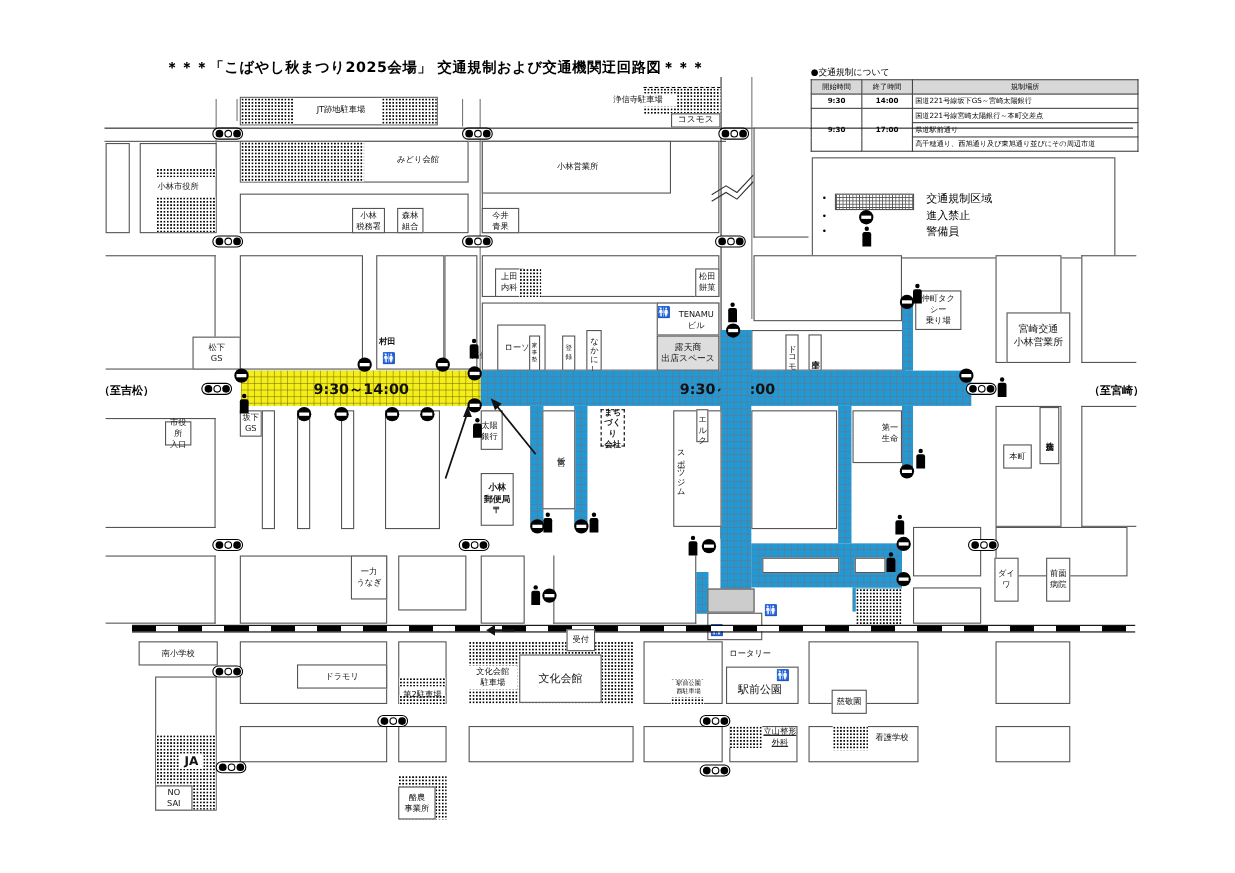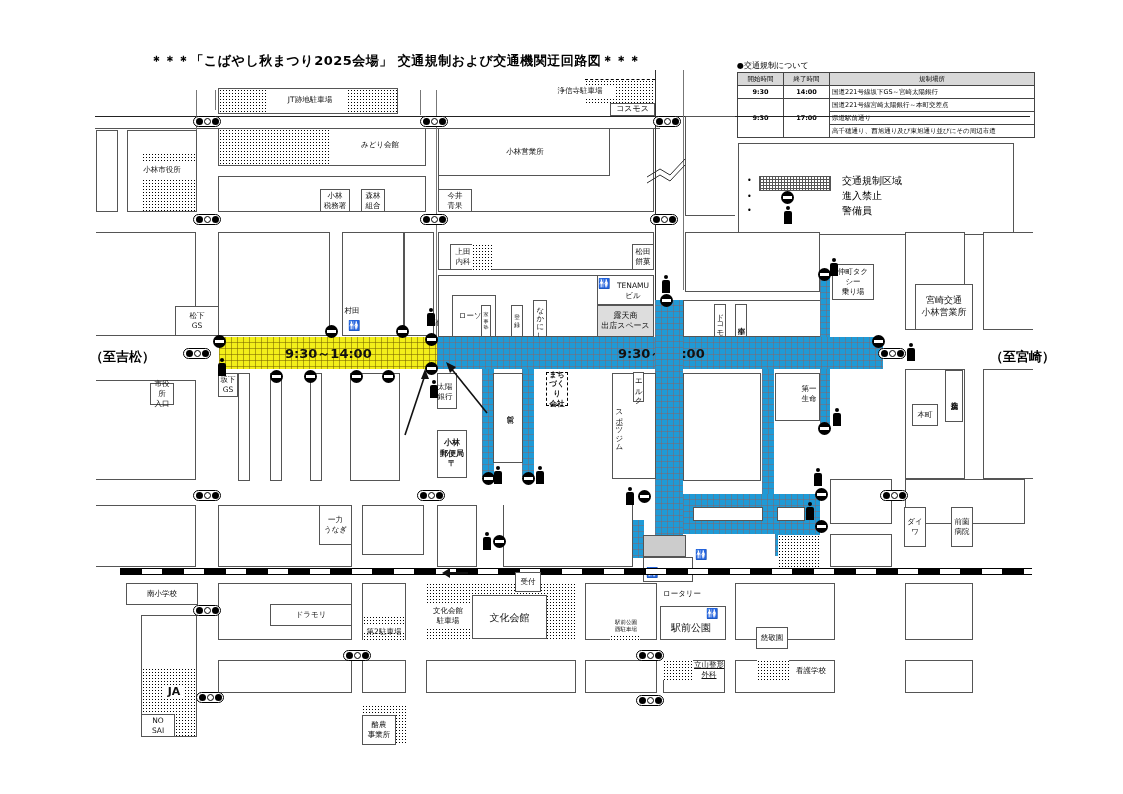--- a/index.html
+++ b/index.html
@@ -16,21 +16,21 @@
   .sig{position:absolute;width:28px;height:11px;border:1px solid #000;border-radius:6px;background:#fff;display:flex;align-items:center;justify-content:space-around;padding:0 1px;box-sizing:border-box;}
   .sig i{width:7px;height:7px;border-radius:50%;background:#000;display:block;}
   .sig i.w{background:#fff;border:1px solid #000;width:5px;height:5px;}
   .noentry{position:absolute;width:13px;height:13px;border-radius:50%;background:#000;}
   .noentry::after{content:"";position:absolute;left:2px;right:2px;top:5px;height:3px;background:#fff;}
   .guard{position:absolute;width:8px;height:18px;}
   .guard::before{content:"";position:absolute;left:2px;top:0;width:4px;height:4px;border-radius:50%;background:#000;}
   .guard::after{content:"";position:absolute;left:0;top:5px;width:8px;height:13px;background:#000;border-radius:2px 2px 0 0;}
   .wc{position:absolute;font-size:10px;font-weight:bold;letter-spacing:-2px;}
   .time{position:absolute;font-size:13px;font-weight:bold;color:#111;white-space:nowrap;}
-  .dir{position:absolute;font-size:13px;font-weight:bold;white-space:nowrap;}
+  .dir{position:absolute;font-size:10px;font-weight:bold;white-space:nowrap;}
   table.reg{position:absolute;left:737px;top:72px;border-collapse:collapse;font-size:6.5px;width:298px;}
   table.reg td,table.reg th{border:1px solid #444;padding:1px 2px;height:10px;}
   table.reg th{background:#d8d8d8;font-weight:normal;}
   .rail{position:absolute;left:120px;top:568px;width:912px;height:5px;border-top:1px solid #000;border-bottom:1px solid #000;background:repeating-linear-gradient(90deg,#000 0 22px,#fff 22px 42px);}
 </style>
 </head>
 <body>
 
 <div class="abs title">＊＊＊「こばやし秋まつり2025会場」 交通規制および交通機関迂回路図＊＊＊</div>
 
@@ -129,21 +129,21 @@
 <div class="blk" style="left:905px;top:232px;width:60px;height:98px;"></div>
 <div class="blk lbl" style="left:915px;top:284px;width:58px;height:46px;font-size:9px;">宮崎交通
 小林営業所</div>
 <div class="blk" style="left:983px;top:232px;width:50px;height:98px;border-right:none;"></div>
 
 <div class="blk" style="left:96px;top:232px;width:100px;height:104px;border-left:none;"></div>
 <div class="blk lbl" style="left:175px;top:306px;width:44px;height:30px;">松下
 GS</div>
 <div class="blk" style="left:218px;top:232px;width:112px;height:104px;"></div>
 <div class="blk" style="left:342px;top:232px;width:62px;height:104px;"></div>
-<div class="lbl" style="left:342px;top:306px;width:20px;height:10px;">村田</div>
+<div class="lbl" style="left:342px;top:306px;width:20px;height:10px;font-weight:bold;">村田</div>
 <div class="wc" style="left:348px;top:320px;">🚻</div>
 <div class="blk" style="left:404px;top:232px;width:30px;height:104px;"></div>
 <div class="lbl" style="left:425px;top:318px;width:22px;height:10px;">高信</div>
 
 <div class="blk" style="left:438px;top:232px;width:216px;height:38px;"></div>
 <div class="blk lbl" style="left:450px;top:244px;width:26px;height:26px;">上田
 内科</div>
 <div class="abs dots" style="left:472px;top:244px;width:20px;height:26px;"></div>
 <div class="blk lbl" style="left:632px;top:244px;width:22px;height:26px;">松田
 餅菓</div>

